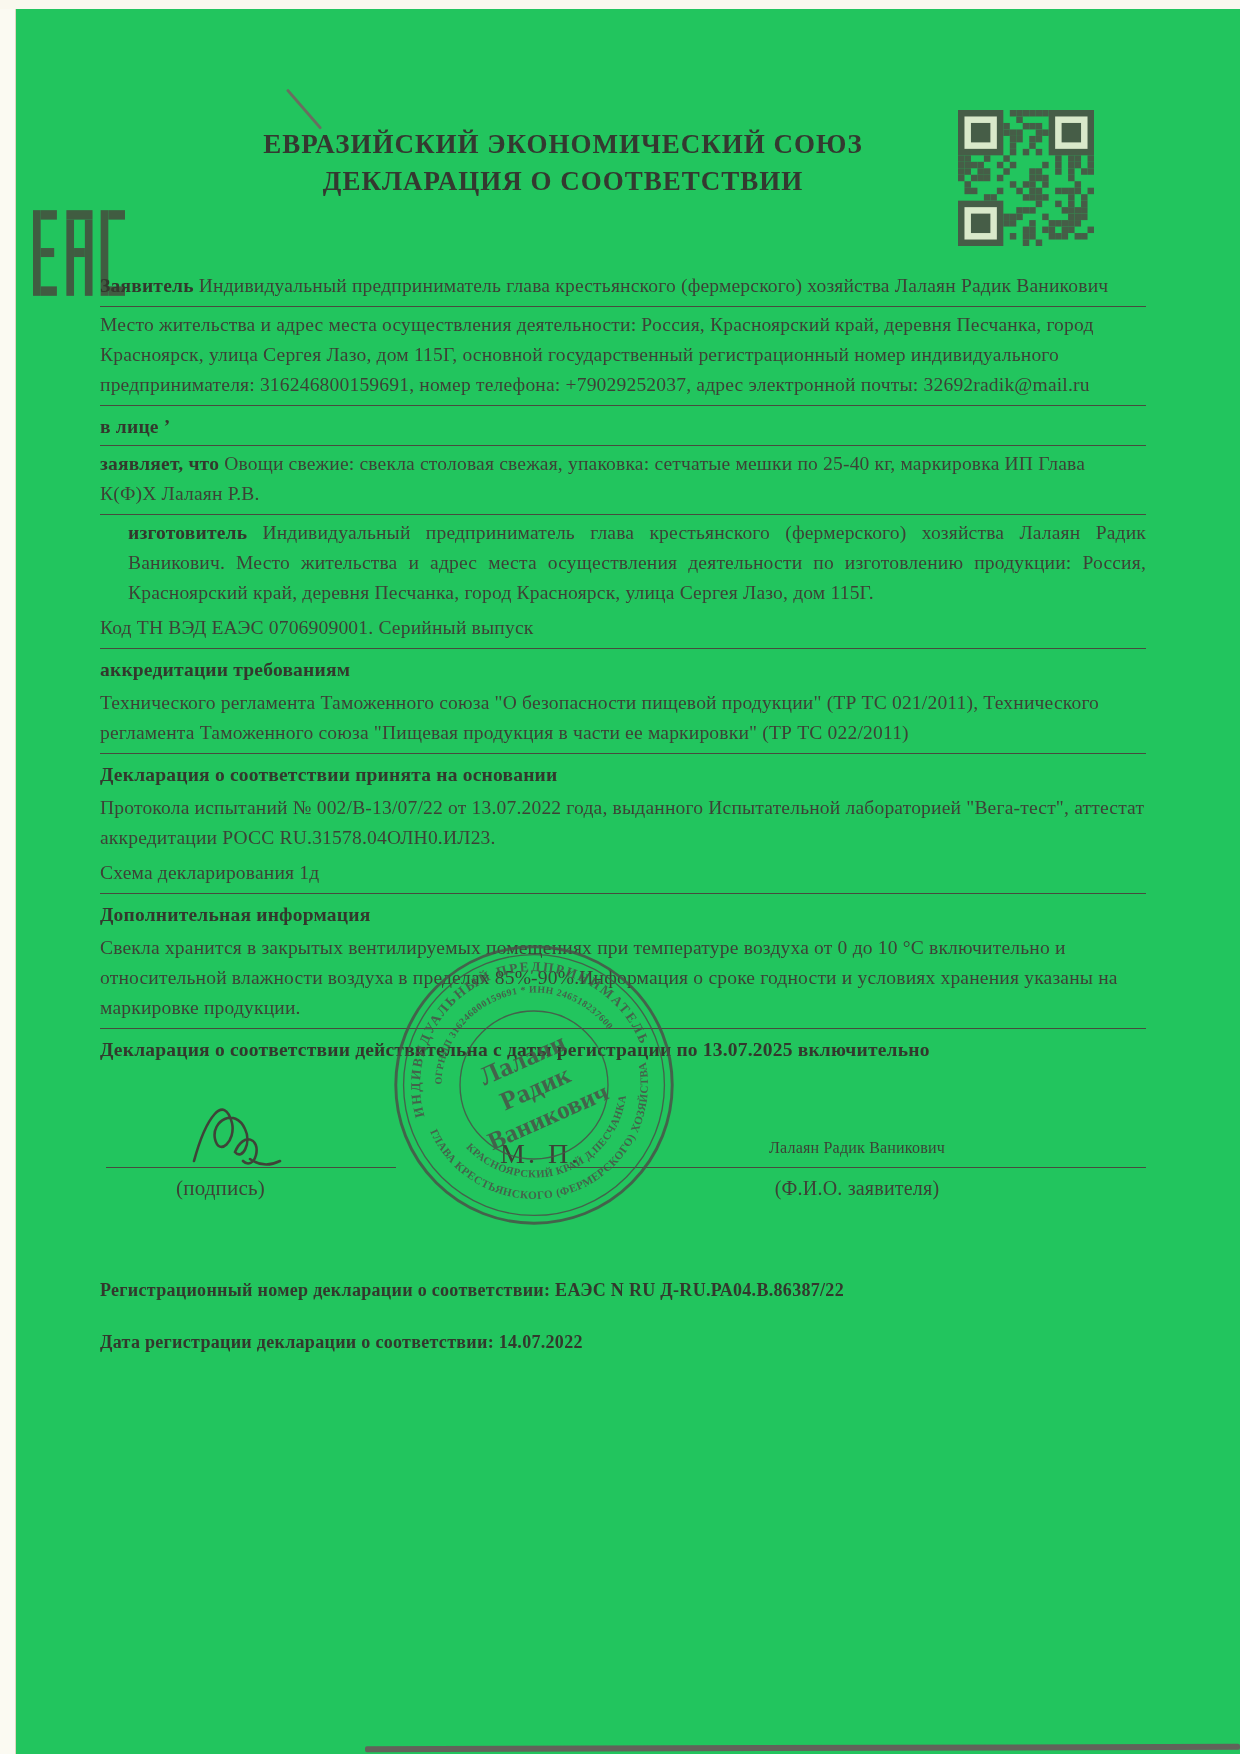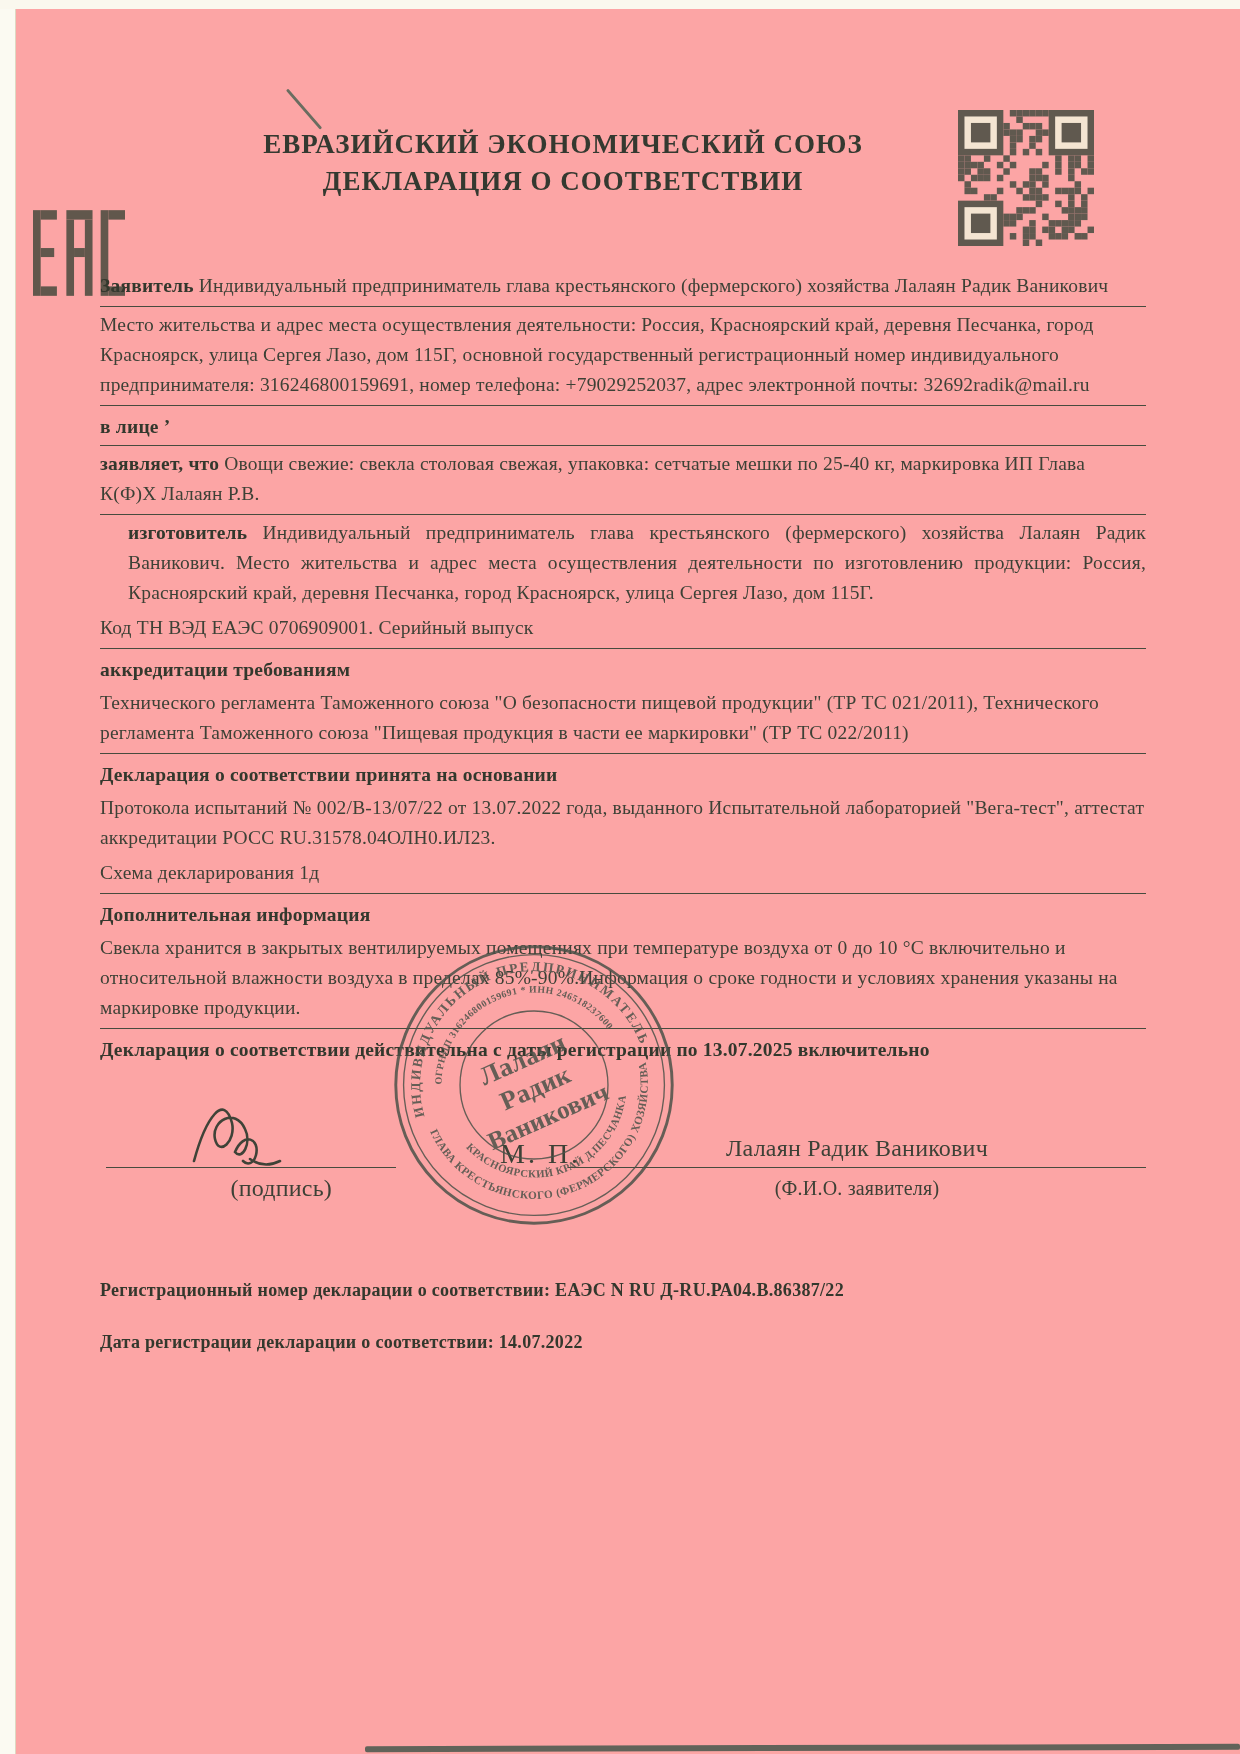--- a/index.html
+++ b/index.html
@@ -1,18 +1,18 @@
 <!DOCTYPE html>
 <html><head>
 <meta charset="utf-8">
 <style>
   html,body{margin:0;padding:0;background:#888;}
   .page{
     position:relative;width:1240px;height:1754px;margin:0 auto;
-    background:#fca5a5;overflow:hidden;
+    background:#22c55e;overflow:hidden;
     font-family:"Liberation Serif","DejaVu Serif",serif;
     color:#3d4136;
   }
   
   .edge-left{position:absolute;left:0;top:0;width:15px;height:100%;background:#fbfaf2;border-right:1px solid #ddd8c2;}
   .edge-top{position:absolute;left:0;top:0;width:100%;height:9px;background:#faf8ee;}
   .edge-bottom{position:absolute;left:365px;right:0;bottom:3px;height:6px;background:#61635a;transform:rotate(-0.15deg);border-radius:2px;}
   .pen-stroke{position:absolute;left:287px;top:88px;width:52px;height:3px;background:#6a6d60;transform:rotate(49deg);transform-origin:left center;border-radius:2px;}
 
   .content{position:absolute;left:100px;top:0;width:1046px;}
@@ -29,23 +29,23 @@
   p{margin:0;}
   .para{padding:1px 0 4px 0;}
   .rule{border-bottom:1.6px solid #474b3e;margin:1px 0 2px 0;}
   .head{font-weight:bold;padding:4px 0 2px 0;color:#33382d;}
   b{color:#33382d;}
   .justify{text-align:justify;margin-left:28px;}
 
   .sig-area{position:relative;height:172px;margin-top:14px;}
   .sig-squiggle{position:absolute;left:88px;top:8px;}
   .sig-line-left{position:absolute;left:6px;top:86px;width:290px;border-bottom:1.7px solid #474b3e;}
-  .sig-caption{position:absolute;left:52px;top:92px;width:180px;text-align:right;font-size:24px;}
+  .sig-caption{position:absolute;left:76px;top:92px;width:180px;text-align:left;font-size:21px;}
   .sig-line-right{position:absolute;left:468px;top:86px;width:578px;border-bottom:1.7px solid #474b3e;}
-  .sig-name{position:absolute;left:468px;top:52px;width:578px;text-align:center;font-size:24px;}
+  .sig-name{position:absolute;left:468px;top:52px;width:578px;text-align:center;font-size:16px;}
   .sig-name-caption{position:absolute;left:468px;top:92px;width:578px;text-align:center;font-size:20px;}
   .mp-mark{position:absolute;left:400px;top:58px;font-size:28px;letter-spacing:3px;color:#3d4136;z-index:1;}
   .stamp{position:absolute;left:288px;top:-142px;z-index:2;opacity:.84;}
 
   .footer-line{font-size:18px;font-weight:bold;color:#33382d;margin-top:22px;letter-spacing:.3px;}
 </style>
 </head>
 <body>
 
 <div class="page">

